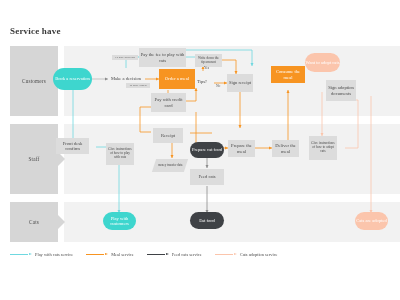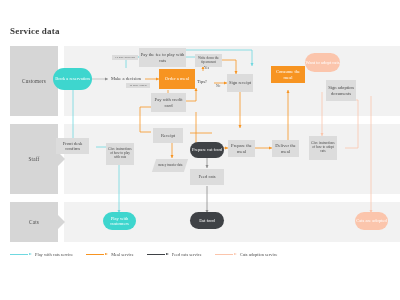--- a/index.html
+++ b/index.html
@@ -81,21 +81,21 @@
     border-top:1.8px solid transparent;border-bottom:1.8px solid transparent;
     border-left:3.2px solid;
   }
   .leg-label{font-size:4.4px;color:#4a4a4a;}
 </style>
 <style>.lg0:before{background:#6fd8e0;}.lg0:after{border-left-color:#6fd8e0;}</style><style>.lg1:before{background:#f79421;}.lg1:after{border-left-color:#f79421;}</style><style>.lg2:before{background:#3f4246;}.lg2:after{border-left-color:#3f4246;}</style><style>.lg3:before{background:#fbc5ac;}.lg3:after{border-left-color:#fbc5ac;}</style></head>
 <body>
 
 <div id="stage">
 
-  <div class="title">Service data</div>
+  <div class="title">Service have</div>
 
   <div class="lane-band" style="top:46px;height:70px;"></div>
   <div class="lane-band" style="top:124px;height:70px;"></div>
   <div class="lane-band" style="top:202px;height:40px;"></div>
 
   <div class="lane-tag" style="top:46px;height:70px;">Customers</div>
   <div class="lane-tag" style="top:124px;height:70px;">Staff</div>
   <div class="lane-tag" style="top:202px;height:40px;">Cats</div>
 
   <svg id="wires">

